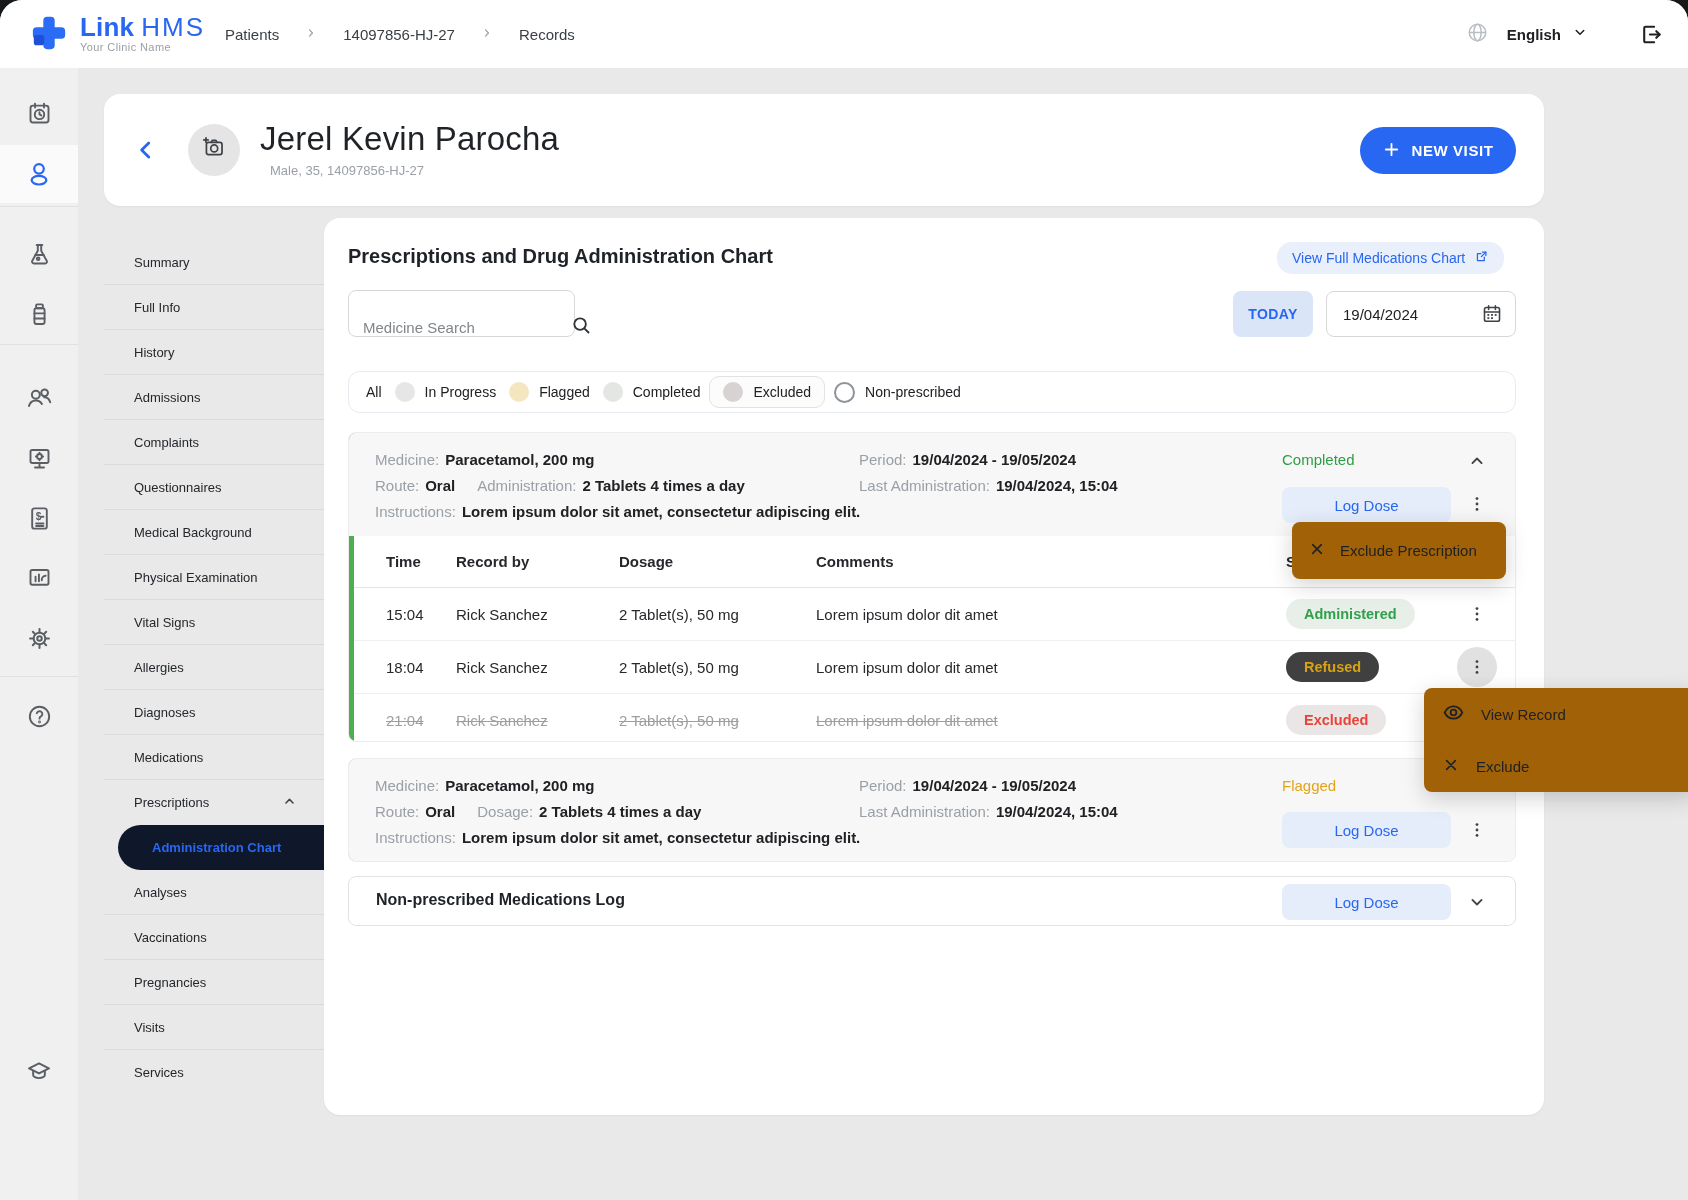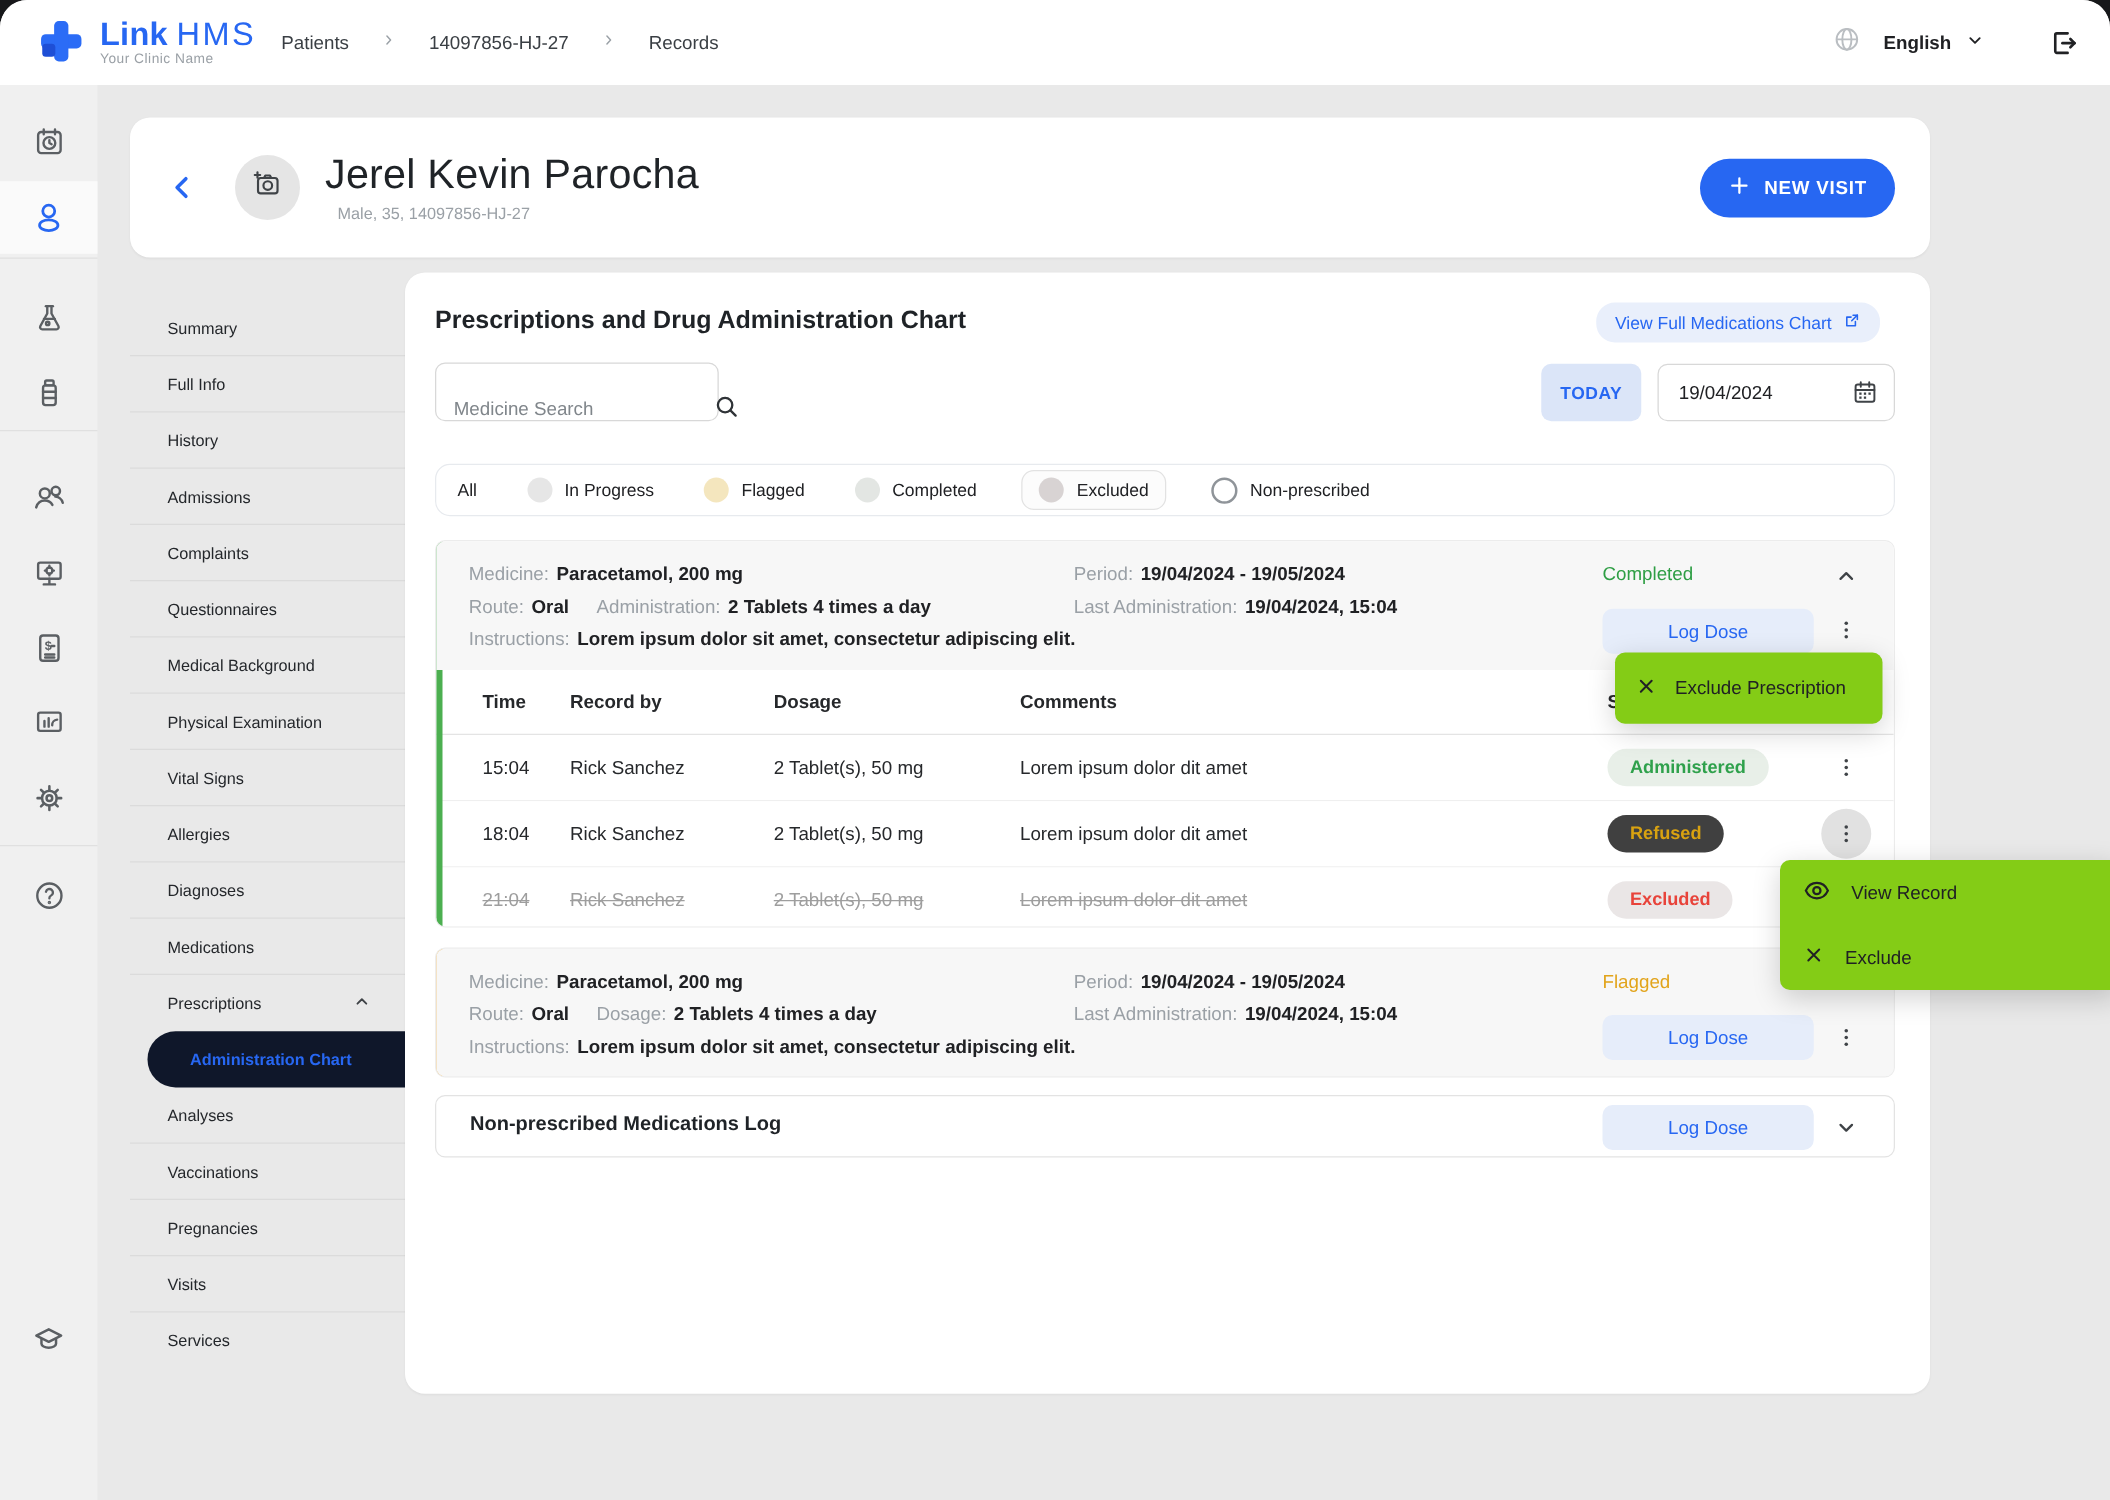--- a/index.html
+++ b/index.html
@@ -55,21 +55,21 @@
   .search-box{position:absolute;left:24px;top:72px;width:227px;height:47px;border:1px solid #D8D8D8;border-radius:8px;box-sizing:border-box;display:flex;align-items:flex-end}
   .search-box input{flex:1;border:none;outline:none;background:transparent;font-size:15px;color:#202124;padding:0 8px 0 14px;font-family:inherit}
   .search-box input::placeholder{color:#80868B}
   .search-ic{margin-right:12px;display:flex;cursor:pointer}
   .today-btn{position:absolute;left:909px;top:73px;width:80px;height:46px;border:none;border-radius:8px;background:#DBE5F8;color:#2767F2;font-size:14px;font-weight:700;letter-spacing:.4px;cursor:pointer;font-family:inherit}
   .date-box{position:absolute;left:1002px;top:73px;width:190px;height:46px;border:1px solid #D8D8D8;border-radius:8px;box-sizing:border-box;display:flex;align-items:center;cursor:pointer}
   .date-box .dval{flex:1;padding-left:16px;font-size:15px;color:#202124}
   .date-box .cal{margin-right:12px;display:flex}
 
   
-  .filters{position:absolute;left:24px;top:153px;width:1168px;height:42px;border:1px solid #E7EAEE;border-radius:12px;box-sizing:border-box;display:flex;align-items:center;gap:40px;padding:0 17px;font-size:14px;color:#202124}
+  .filters{position:absolute;left:24px;top:153px;width:1168px;height:42px;border:1px solid #E7EAEE;border-radius:12px;box-sizing:border-box;display:flex;align-items:center;gap:13px;padding:0 17px;font-size:14px;color:#202124}
   .fopt{display:flex;align-items:center;gap:10px;cursor:pointer;font-weight:500}
   .disc{width:20px;height:20px;border-radius:50%}
   .d-progress{background:#E6E6E6}
   .d-flagged{background:#F4E6BE}
   .d-completed{background:#E3E6E3}
   .d-excluded{background:#D8D3D3}
   .d-ring{width:17px;height:17px;border:2px solid #8F9499;background:#FFF}
   .fopt.selected{border:1px solid #E2E2E2;background:#FCFCFC;border-radius:10px;padding:5px 13px;margin:-6px -4px}
 
   
@@ -97,21 +97,21 @@
   .badge.excluded{color:#E8433A;background:#EAE6E6}
   .struck{color:#9E9E9E;text-decoration:line-through}
   .kebab{width:40px;height:40px;border-radius:50%;border:none;background:none;display:flex;align-items:center;justify-content:center;cursor:pointer}
   .kebab.pressed{background:#E1E1E1}
 
   
   .nonrx{position:absolute;left:24px;top:658px;width:1168px;height:50px;border:1px solid #E3E3E3;border-radius:8px;box-sizing:border-box;background:#FFF}
   .nonrx-title{position:absolute;left:27px;top:14px;font-size:16px;font-weight:600;color:#1F2327}
 
   
-  .popup{position:absolute;background:#84cc16;border-radius:8px;box-shadow:0 6px 22px rgba(0,0,0,.18);z-index:40}
+  .popup{position:absolute;background:#a16207;border-radius:8px;box-shadow:0 6px 22px rgba(0,0,0,.18);z-index:40}
   .popup-exclude{left:1292px;top:522px;width:214px;height:57px;display:flex;align-items:center;gap:14px;padding:0 16px;box-sizing:border-box;font-size:15px;font-weight:500;color:#202124;cursor:pointer}
   .popup-rowmenu{left:1424px;top:688px;width:272px;height:104px}
   .pm-item{height:52px;display:flex;align-items:center;gap:16px;padding:0 18px;font-size:15px;color:#202124;cursor:pointer}
 </style>
 </head>
 <body>
 
 <div class="app">
 
   <header class="topbar">

